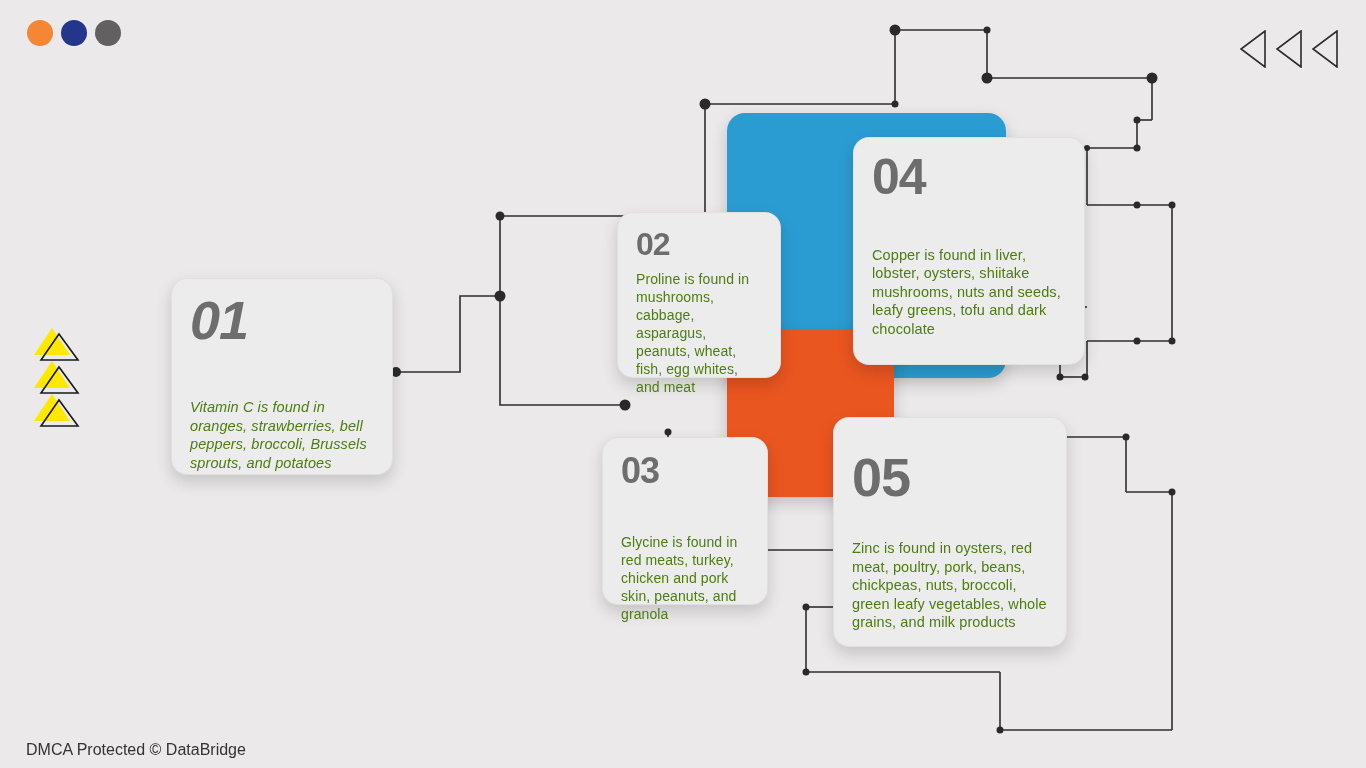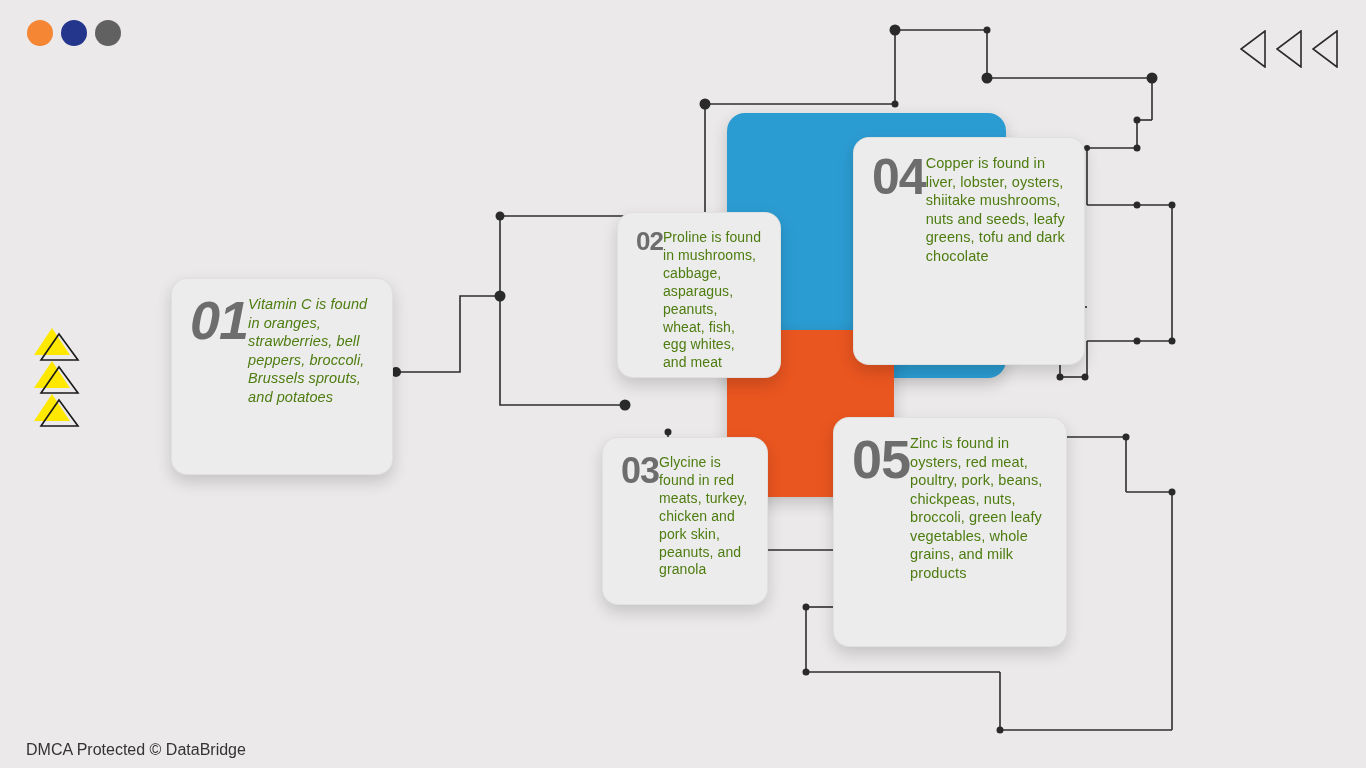--- a/index.html
+++ b/index.html
@@ -43,37 +43,37 @@
   #connectors circle { fill: #2a2a2a; }
 
   
   .card {
     position: absolute;
     background: #ececec;
     border-radius: 16px;
     box-shadow: 0 7px 16px rgba(0,0,0,0.16);
     border: 1px solid rgba(0,0,0,0.05);
     padding: 16px 18px 14px 18px;
-    display: flex; flex-direction: row;
+    display: flex; flex-direction: column;
   }
   .card-num {
     font-size: 50px; font-weight: 700; color: #6d6d6d;
     line-height: 0.95; letter-spacing: -1px;
   }
   .card-body {
     font-size: 14.5px; color: #4d7c0f; line-height: 1.28;
     letter-spacing: 0.1px;
   }
 
   #card-01 { left: 171px; top: 278px; width: 222px; height: 197px; font-style: italic; }
   #card-01 .card-num { font-size: 54px; margin-bottom: 52px; }
   #card-02 { left: 617px; top: 212px; width: 164px; height: 166px; }
-  #card-02 .card-num { font-size: 26px; margin-bottom: 12px; }
+  #card-02 .card-num { font-size: 32px; margin-bottom: 12px; }
   #card-02 .card-body { font-size: 14px; }
-  #card-03 { left: 602px; top: 437px; width: 166px; height: 168px; }
+  #card-03 { left: 602px; top: 437px; width: 166px; height: 168px; gap: 16px; }
   #card-03 .card-num { font-size: 36px; margin-bottom: 30px; }
   #card-03 .card-body { font-size: 14px; }
   #card-04 { left: 853px; top: 137px; width: 232px; height: 228px; }
   #card-04 .card-num { font-size: 50px; margin-bottom: 44px; }
   #card-05 { left: 833px; top: 417px; width: 234px; height: 230px; justify-content: flex-end; }
   #card-05 .card-num { font-size: 54px; margin-bottom: 36px; }
 
   
   .footer {
     position: absolute; left: 26px; bottom: 9px;

